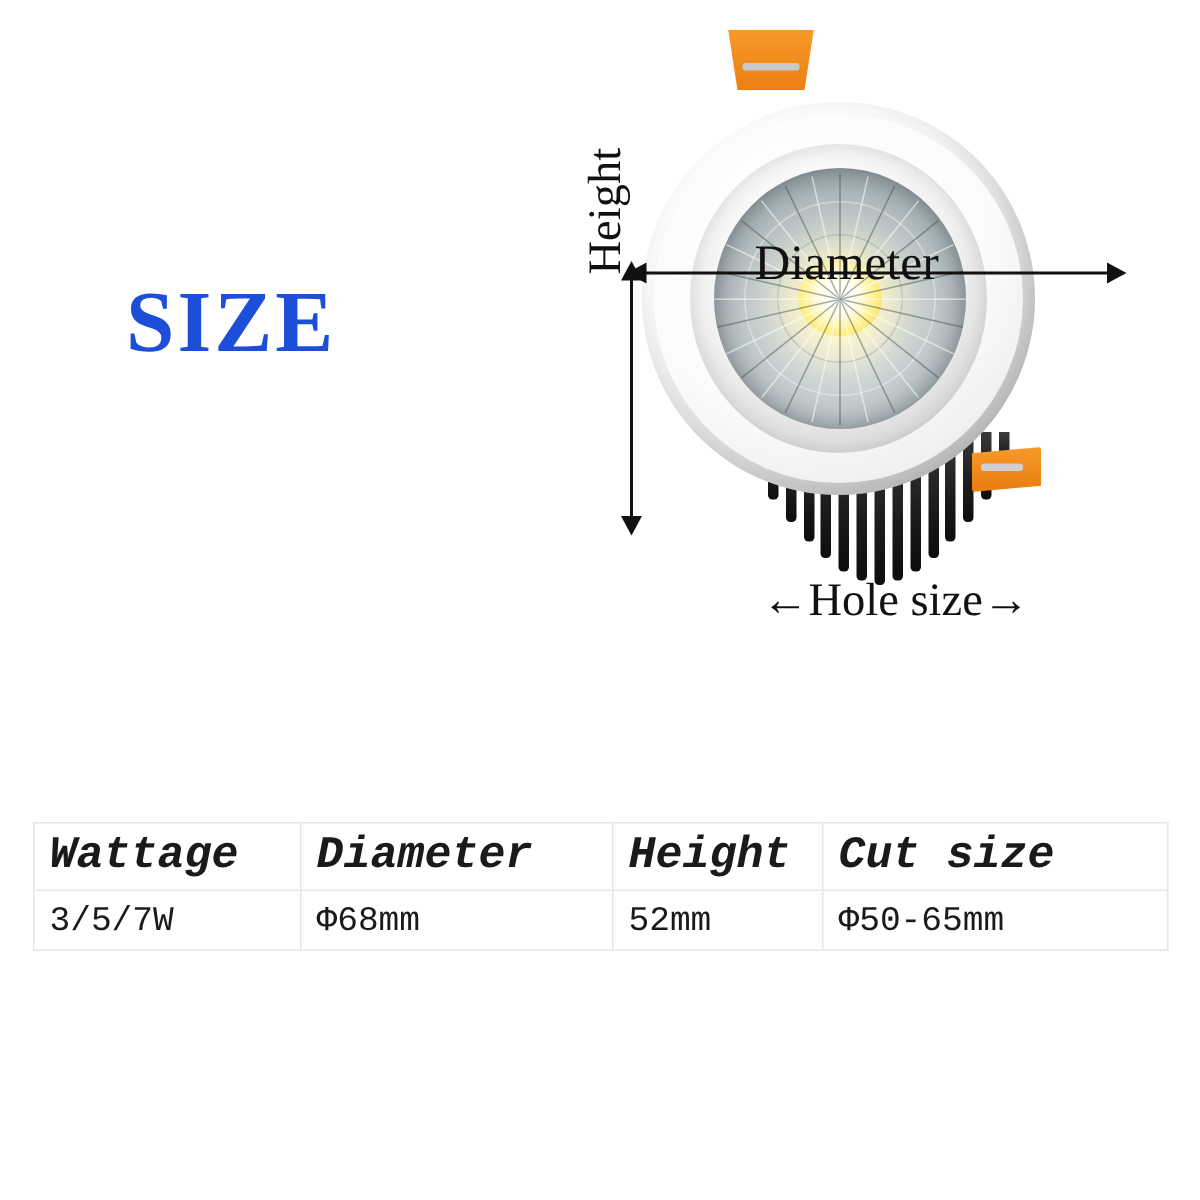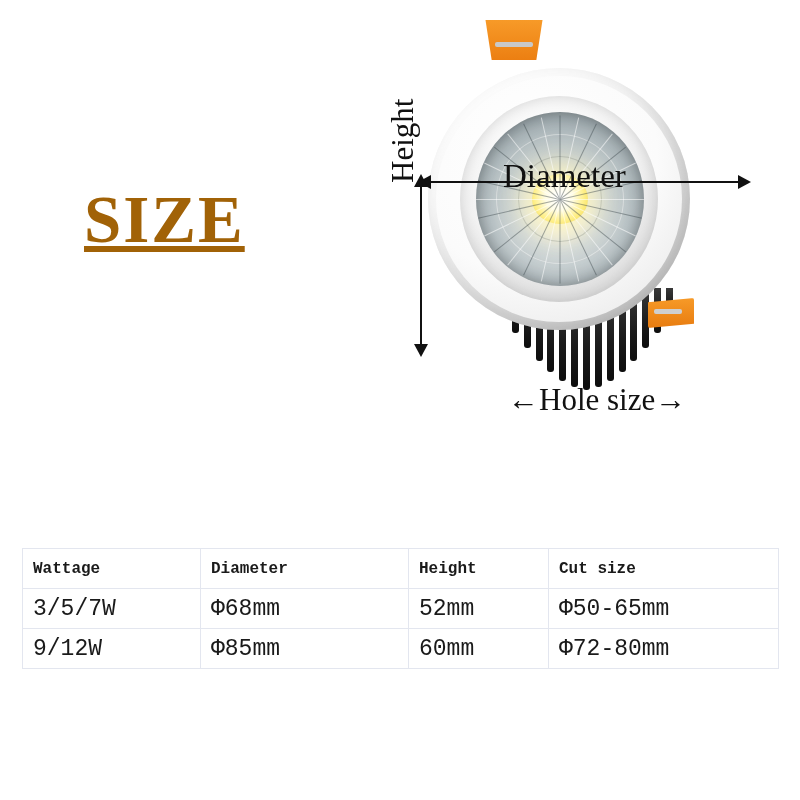--- a/index.html
+++ b/index.html
@@ -13,25 +13,24 @@
     position: relative;
   }
 
   
   .size-title {
     position: absolute;
     left: 84px;
     top: 186px;
     font-family: "Liberation Serif", serif;
     font-weight: bold;
-    font-size: 67px;
+    font-size: 58px;
     letter-spacing: 2px;
-    color: #a16207;
+    color: #1d4ed8;
     line-height: 1;
-    text-decoration: underline;
   }
 
   
   .product {
     position: absolute;
     left: 390px;
     top: 20px;
     width: 360px;
     height: 400px;
   }
@@ -214,22 +213,23 @@
   table.specs th, table.specs td {
     border: 1px solid #e3e6ef;
     padding: 5px 0 5px 10px;
     text-align: left;
     font-family: "Liberation Mono", monospace;
     color: #1a1a1a;
     height: 40px;
     vertical-align: middle;
   }
   table.specs th {
-    font-size: 16px;
+    font-size: 30px;
     font-weight: bold;
+    font-style: italic;
   }
   table.specs td {
     font-size: 23px;
     font-weight: normal;
   }
 </style>
 </head>
 <body>
 
 <div class="size-title">SIZE</div>
@@ -327,21 +327,15 @@
         <th>Cut size</th>
       </tr>
     </thead>
     <tbody>
       <tr>
         <td>3/5/7W</td>
         <td>Φ68mm</td>
         <td>52mm</td>
         <td>Φ50-65mm</td>
       </tr>
-      <tr>
-        <td>9/12W</td>
-        <td>Φ85mm</td>
-        <td>60mm</td>
-        <td>Φ72-80mm</td>
-      </tr>
     </tbody>
   </table>
 </div>
 
 </body></html>

